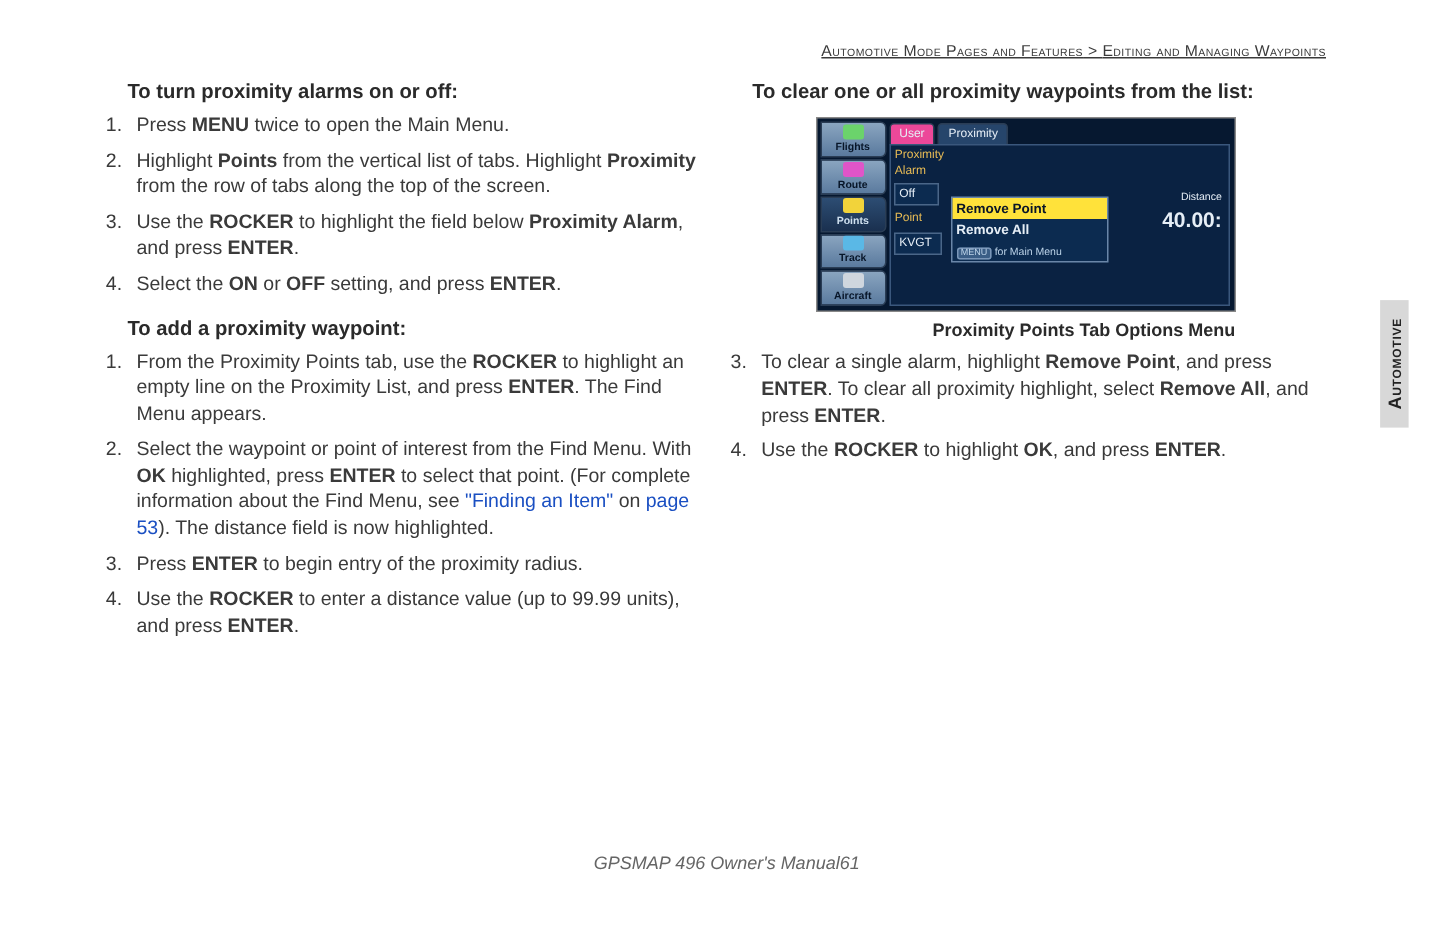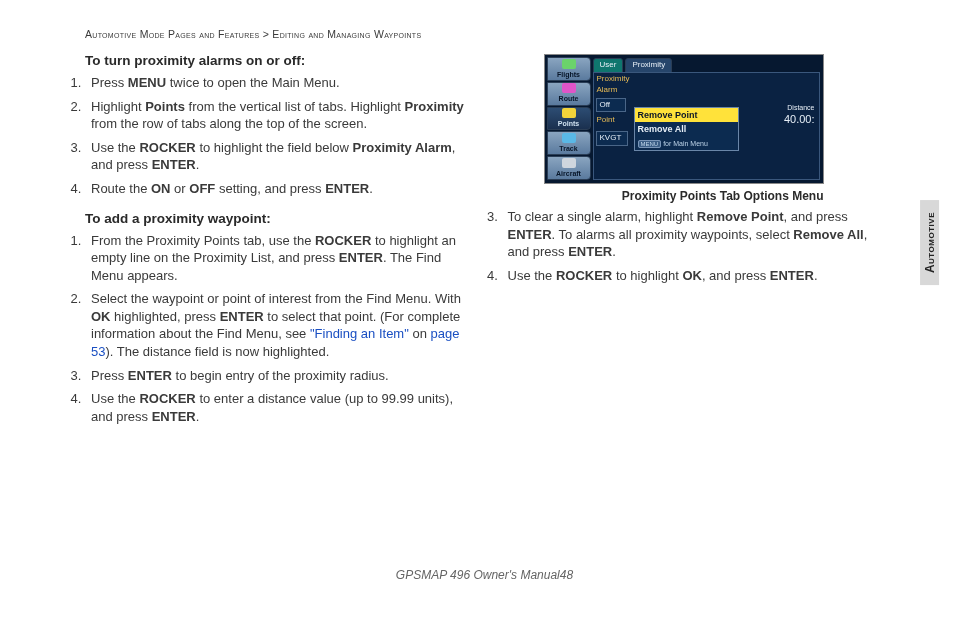--- a/index.html
+++ b/index.html
@@ -6,26 +6,27 @@
   body {
     width: 954px;
     height: 618px;
     background: #fff;
     font-family: Arial, Helvetica, sans-serif;
     color: #3a3a3a;
     position: relative;
     padding: 28px 70px 0 85px;
   }
   .breadcrumb {
-    text-align: left;
+    text-align: right;
     font-size: 10.5px;
     font-variant: small-caps;
     letter-spacing: 0.3px;
     color: #3a3a3a;
     margin-bottom: 6px;
+    text-decoration: underline;
   }
   .columns {
     display: flex;
     gap: 34px;
   }
   .col {
     width: 390px;
     font-size: 13px;
     line-height: 1.35;
   }
@@ -114,21 +115,21 @@
   }
   .ss-tab.active { background: linear-gradient(#2d4d73,#1a304f); color:#cfe0ef; }
   .ss-icon { width: 14px; height: 10px; margin-bottom:1px; }
   .ss-top {
     position: absolute;
     left: 48px; top: 3px; right: 3px;
     display: flex;
     gap: 2px;
   }
   .ss-toptab {
-    background: #0f766e;
+    background: #ec4899;
     color: #e6eef6;
     font-size: 8px;
     padding: 1px 6px;
     border-radius: 3px 3px 0 0;
     border:1px solid #2a3d55;
   }
   .ss-toptab.sel { background:#26456b; }
   .ss-body {
     position: absolute;
     left: 48px; right: 3px; top: 17px; bottom: 3px;
@@ -177,33 +178,34 @@
   <span>Automotive Mode Pages and Features</span><span> &gt; </span><span>Editing and Managing Waypoints</span>
 </div>
 
 <div class="columns">
   <div class="col">
     <div class="heading">To turn proximity alarms on or off:</div>
     <ol>
         <li><span>Press </span><span class="b">MENU</span><span> twice to open the Main Menu.</span></li>
         <li><span>Highlight </span><span class="b">Points</span><span> from the vertical list of tabs. Highlight </span><span class="b">Proximity</span><span> from the row of tabs along the top of the screen.</span></li>
         <li><span>Use the </span><span class="b">ROCKER</span><span> to highlight the field below </span><span class="b">Proximity Alarm</span><span>, and press </span><span class="b">ENTER</span><span>.</span></li>
-        <li><span>Route the </span><span class="b">ON</span><span> or </span><span class="b">OFF</span><span> setting, and press </span><span class="b">ENTER</span><span>.</span></li>
+        <li><span>Select the </span><span class="b">ON</span><span> or </span><span class="b">OFF</span><span> setting, and press </span><span class="b">ENTER</span><span>.</span></li>
       </ol>
 
     <div class="heading">To add a proximity waypoint:</div>
     <ol>
         <li><span>From the Proximity Points tab, use the </span><span class="b">ROCKER</span><span> to highlight an empty line on the Proximity List, and press </span><span class="b">ENTER</span><span>. The Find Menu appears.</span></li>
         <li><span>Select the waypoint or point of interest from the Find Menu. With </span><span class="b">OK</span><span> highlighted, press </span><span class="b">ENTER</span><span> to select that point. (For complete information about the Find Menu, see </span><span class="link">"Finding an Item"</span><span> on </span><span class="link">page 53</span><span>). The distance field is now highlighted.</span></li>
         <li><span>Press </span><span class="b">ENTER</span><span> to begin entry of the proximity radius.</span></li>
         <li><span>Use the </span><span class="b">ROCKER</span><span> to enter a distance value (up to 99.99 units), and press </span><span class="b">ENTER</span><span>.</span></li>
       </ol>
   </div>
 
   <div class="col">
+    <div class="heading">To clear one or all proximity waypoints from the list:</div>
 
     <div class="figure">
       <div class="screenshot">
         <div class="ss-sidebar">
             <div class="ss-tab">
               <div class="ss-icon" style="background: rgb(107, 211, 107); border-radius: 2px;"></div>
               <div>Flights</div>
             </div>
             <div class="ss-tab">
               <div class="ss-icon" style="background: rgb(224, 85, 200); border-radius: 2px;"></div>
@@ -230,40 +232,40 @@
           <div class="ss-row">
               <span class="lbl">Proximity Alarm</span>
             </div>
           <div class="ss-cell" style="width:30px;">Off</div>
           <div class="ss-row" style="margin-top:2px;">
             <span class="lbl">Point</span>
           </div>
           <div class="ss-cell" style="width:32px; display:inline-block;">KVGT</div>
           <div class="ss-dist">
             <div>Distance</div>
-            <div style="font-size:11px;font-weight:normal;">40.00:</div>
+            <div style="font-size:14px;font-weight:bold;">40.00:</div>
           </div>
           <div class="ss-menu">
             <div class="ss-mi hi">Remove Point</div>
             <div class="ss-mi">Remove All</div>
             <div class="ss-mi foot">
               <span style="background:#3b5e86;border:1px solid #7a96b8;padding:0 2px;border-radius:2px;font-size:6px;">MENU</span>
               <span>for Main Menu</span>
             </div>
           </div>
         </div>
       </div>
       <div class="caption">Proximity Points Tab Options Menu</div>
     </div>
 
     <ol start="3">
-        <li><span>To clear a single alarm, highlight </span><span class="b">Remove Point</span><span>, and press </span><span class="b">ENTER</span><span>. To alarms all proximity waypoints, select </span><span class="b">Remove All</span><span>, and press </span><span class="b">ENTER</span><span>.</span></li>
+        <li><span>To clear a single alarm, highlight </span><span class="b">Remove Point</span><span>, and press </span><span class="b">ENTER</span><span>. To clear all proximity highlight, select </span><span class="b">Remove All</span><span>, and press </span><span class="b">ENTER</span><span>.</span></li>
         <li><span>Use the </span><span class="b">ROCKER</span><span> to highlight </span><span class="b">OK</span><span>, and press </span><span class="b">ENTER</span><span>.</span></li>
       </ol>
   </div>
 </div>
 
 <div class="side-tab">Automotive</div>
 
 <div class="footer">
   <span>GPSMAP 496 Owner's Manual</span>
-  <span>48</span>
+  <span>61</span>
 </div>
 
 </body></html>

